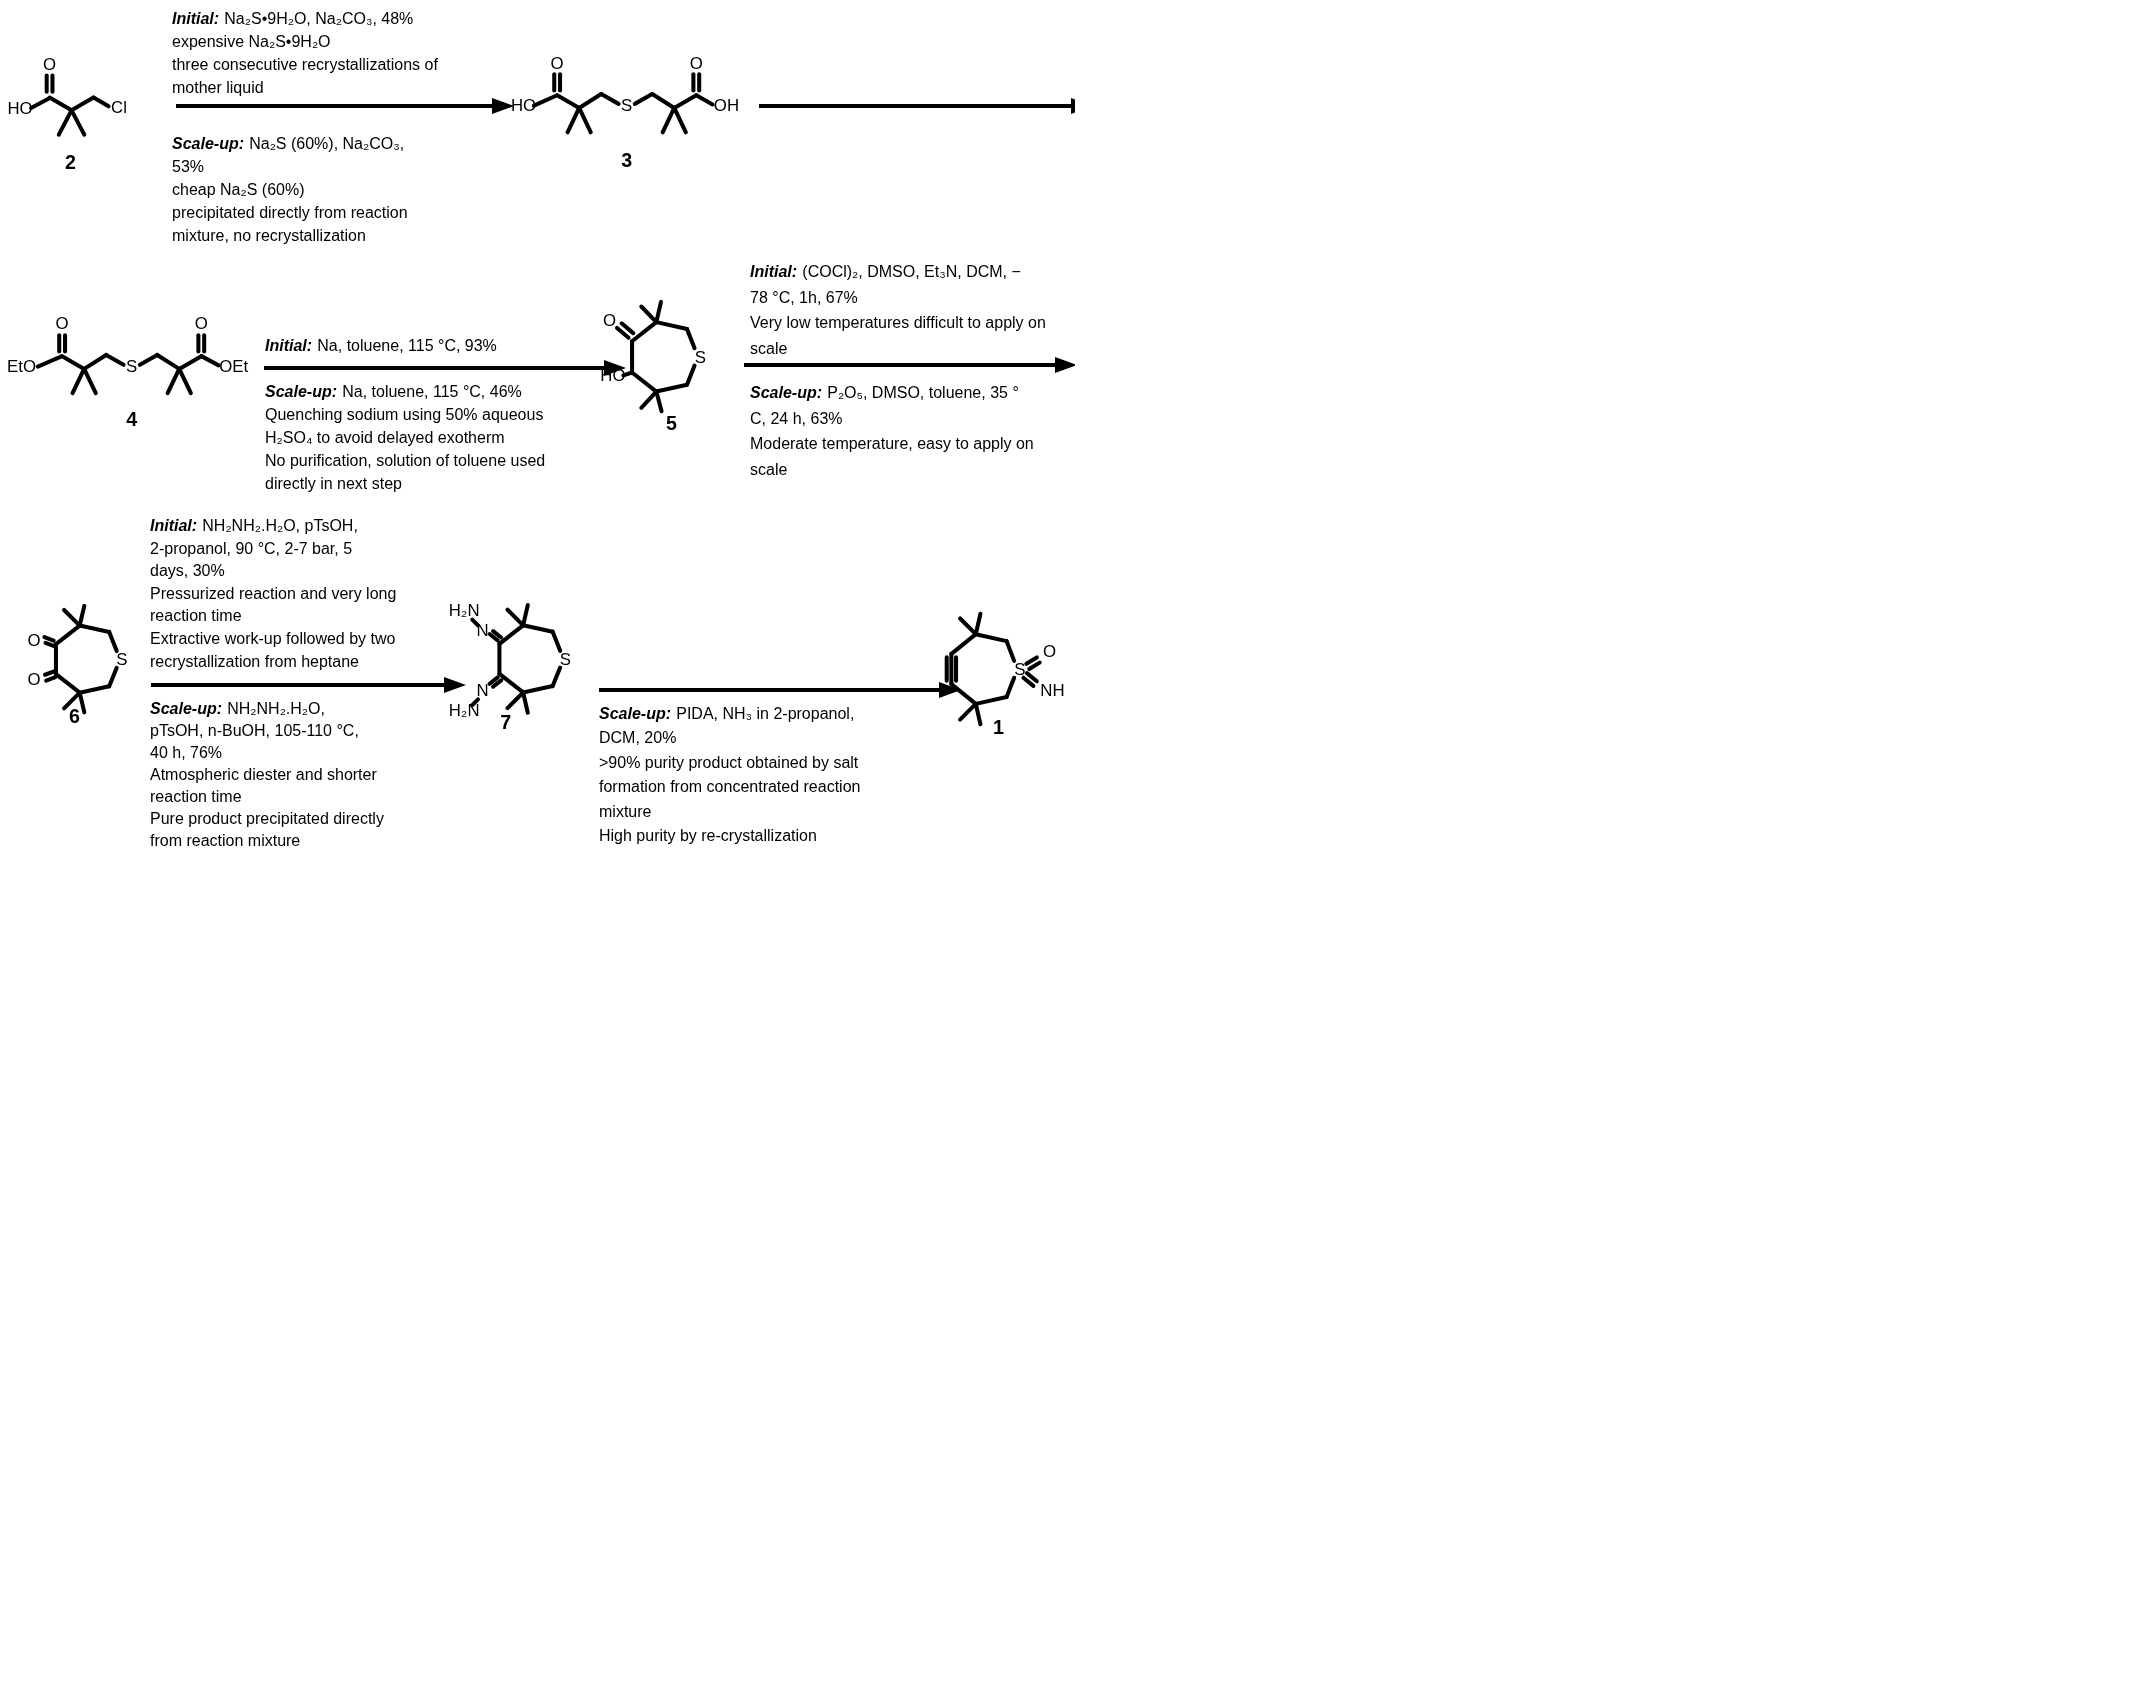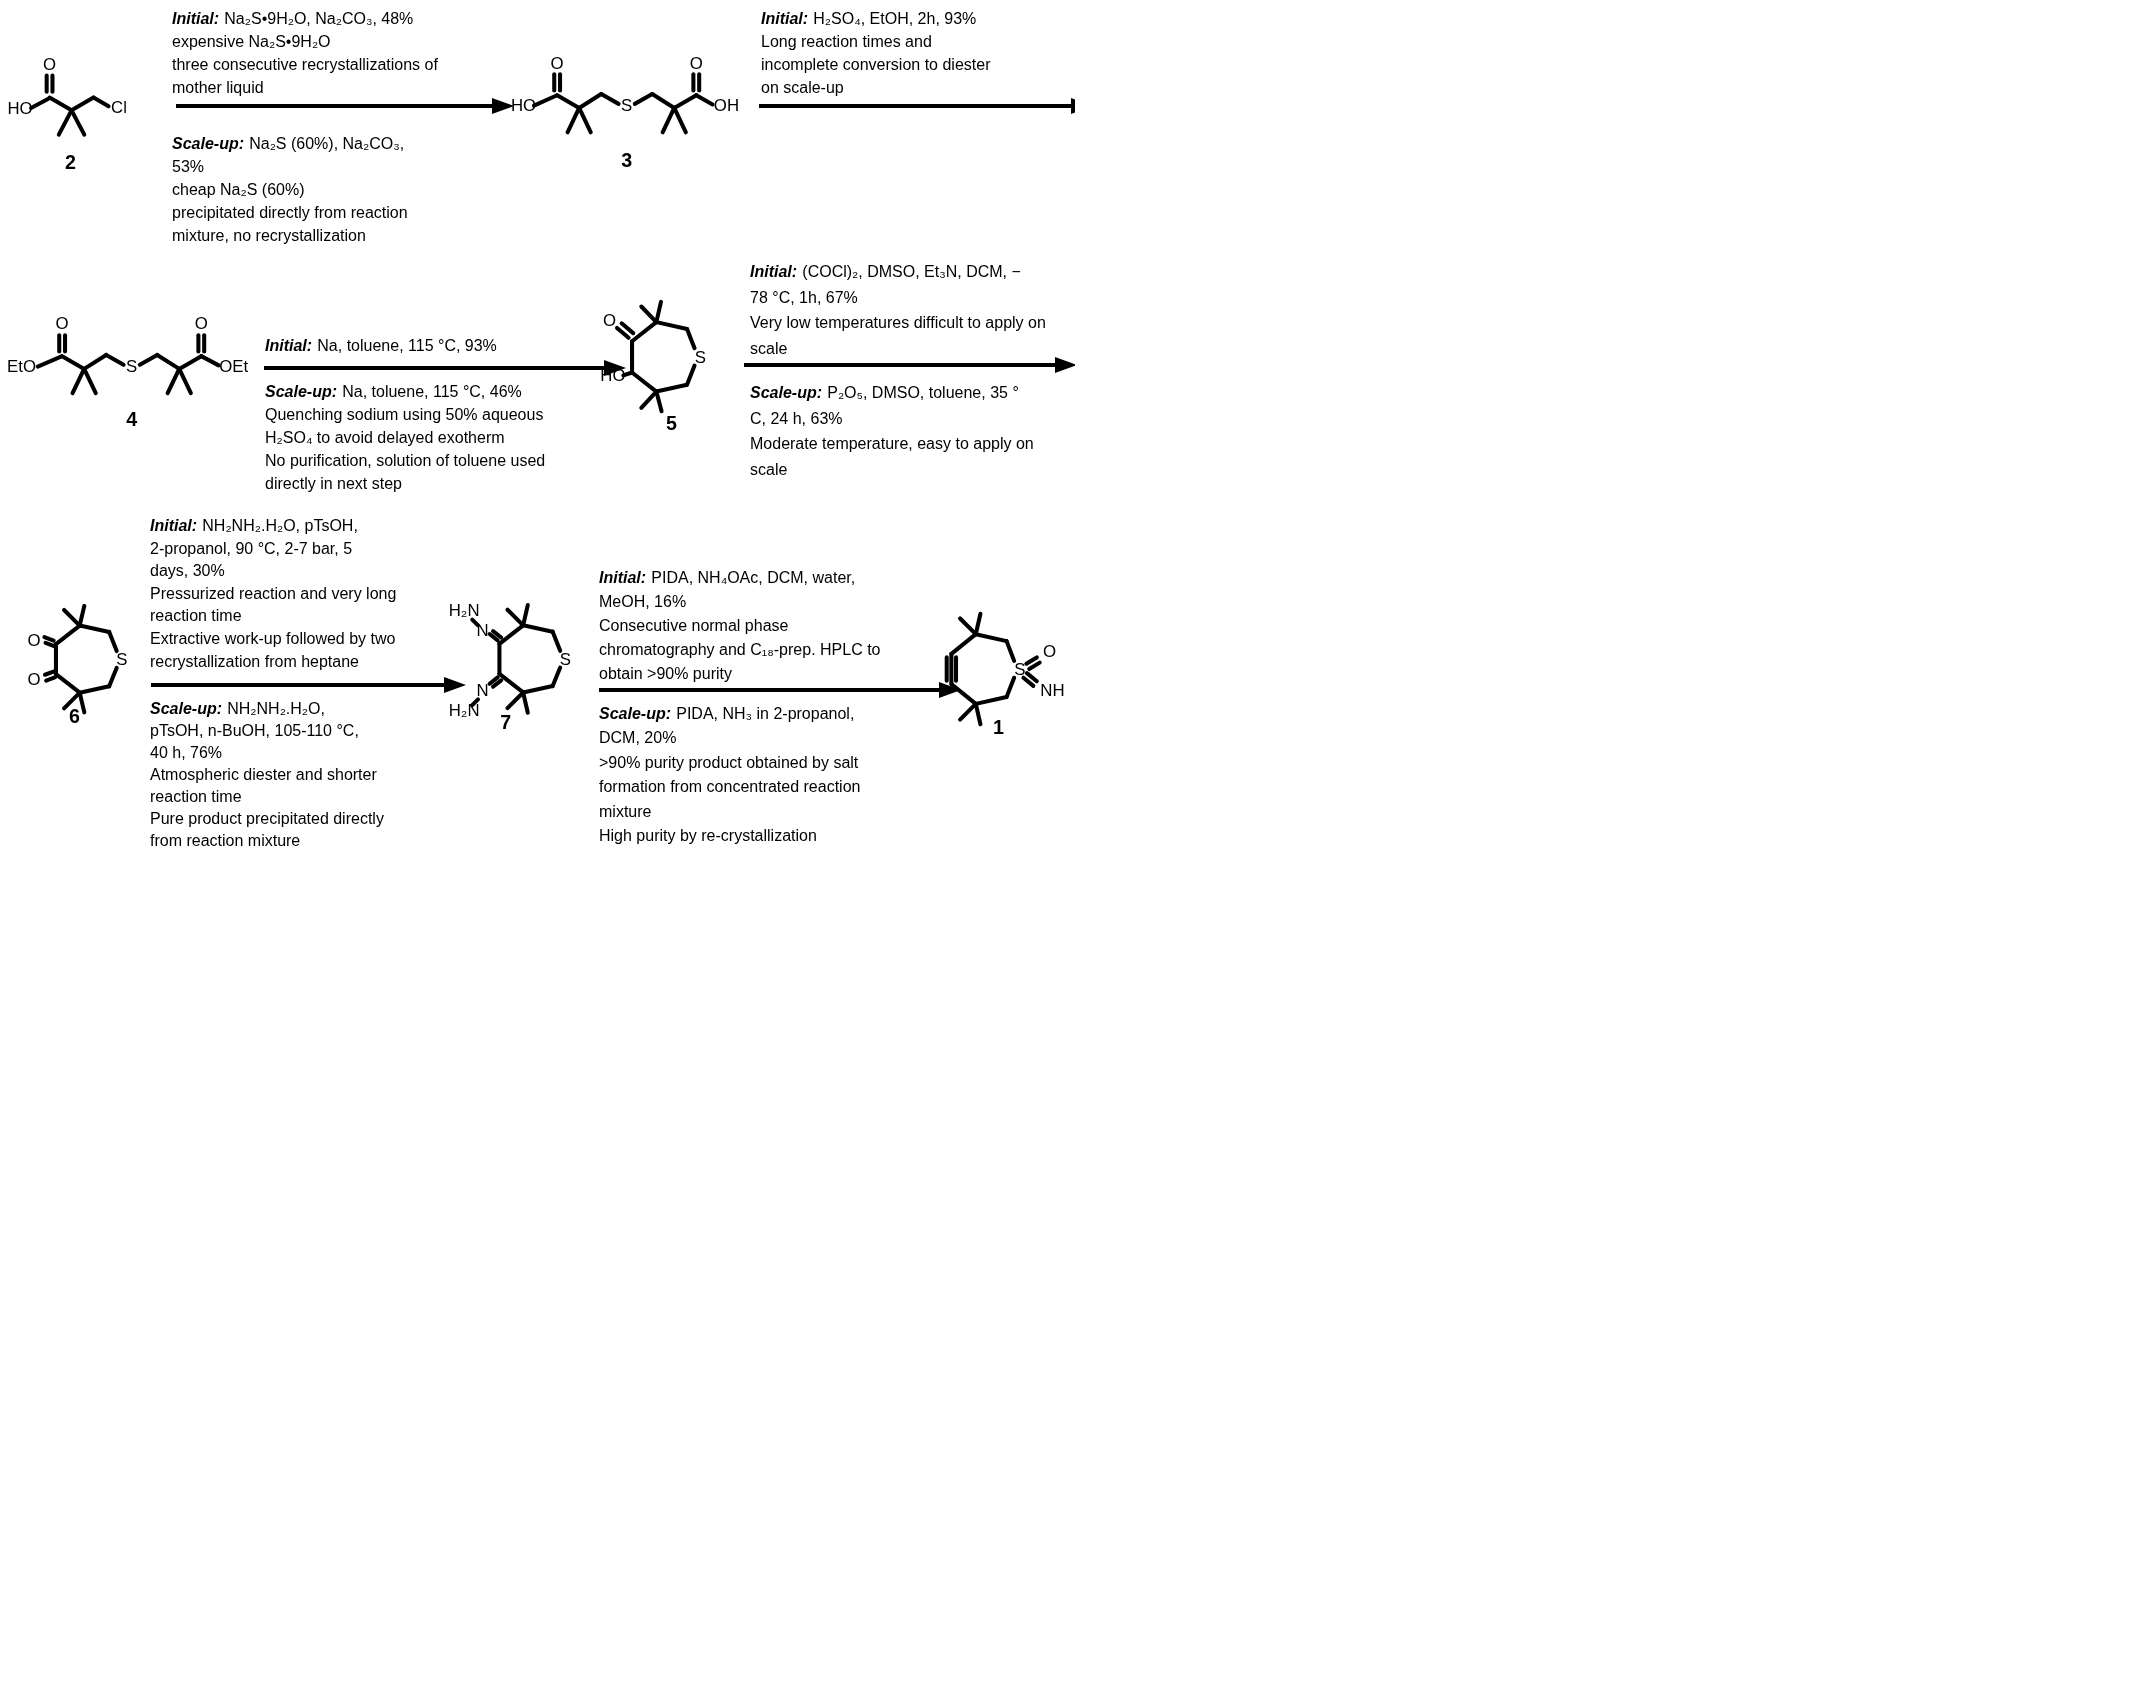--- a/index.html
+++ b/index.html
@@ -192,26 +192,20 @@
       <span class="head"></span>
     </div>
   <div class="txt" style="left:172px;top:132px">
     <div class="line"><span class="lead">Scale-up:</span><span class="it">Na₂S (60%), Na₂CO₃,</span></div>
     <div class="line it">53%</div>
     <div class="line it">cheap Na₂S (60%)</div>
     <div class="line it">precipitated directly from reaction</div>
     <div class="line it">mixture, no recrystallization</div>
   </div>
 
-  <div class="txt" style="left:761px;top:7px">
-    <div class="line"><span class="lead">Initial:</span><span>H₂SO₄, EtOH, 2h, 93%</span></div>
-    <div class="line it">Long reaction times and</div>
-    <div class="line it">incomplete conversion to diester</div>
-    <div class="line it">on scale-up</div>
-  </div>
   <div class="arrow" style="left:759px;top:104px;width:313px">
       <span class="head"></span>
     </div>
 
   <div class="txt" style="left:265px;top:334px">
     <div class="line"><span class="lead">Initial:</span><span>Na, toluene, 115 °C, 93%</span></div>
   </div>
   <div class="arrow" style="left:264px;top:366px;width:341px">
       <span class="head"></span>
     </div>
@@ -254,27 +248,20 @@
   <div class="txt" style="left:150px;top:698px;line-height:22px">
     <div class="line"><span class="lead">Scale-up:</span><span>NH₂NH₂.H₂O,</span></div>
     <div class="line">pTsOH, n-BuOH, 105-110 °C,</div>
     <div class="line">40 h, 76%</div>
     <div class="line it">Atmospheric diester and shorter</div>
     <div class="line it">reaction time</div>
     <div class="line it">Pure product precipitated directly</div>
     <div class="line it">from reaction mixture</div>
   </div>
 
-  <div class="txt" style="left:599px;top:566px;line-height:24px">
-    <div class="line"><span class="lead">Initial:</span><span>PIDA, NH₄OAc, DCM, water,</span></div>
-    <div class="line">MeOH, 16%</div>
-    <div class="line it">Consecutive normal phase</div>
-    <div class="line it">chromatography and C₁₈-prep. HPLC to</div>
-    <div class="line it">obtain &gt;90% purity</div>
-  </div>
   <div class="arrow" style="left:599px;top:688px;width:341px">
       <span class="head"></span>
     </div>
   <div class="txt" style="left:599px;top:702px;line-height:24.4px">
     <div class="line"><span class="lead">Scale-up:</span><span class="it">PIDA, NH₃ in 2-propanol,</span></div>
     <div class="line it">DCM, 20%</div>
     <div class="line it">&gt;90% purity product obtained by salt</div>
     <div class="line it">formation from concentrated reaction</div>
     <div class="line it">mixture</div>
     <div class="line it">High purity by re-crystallization</div>

